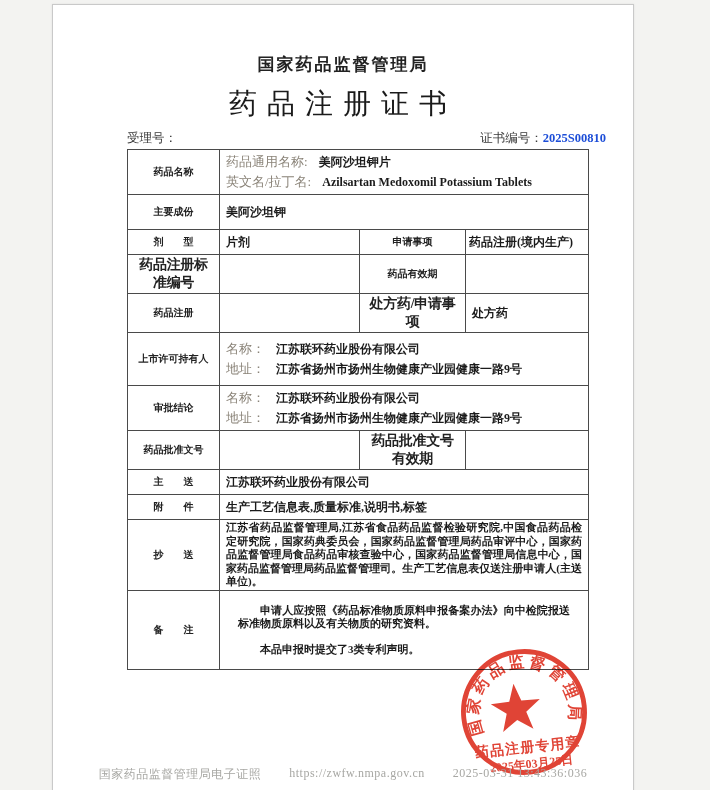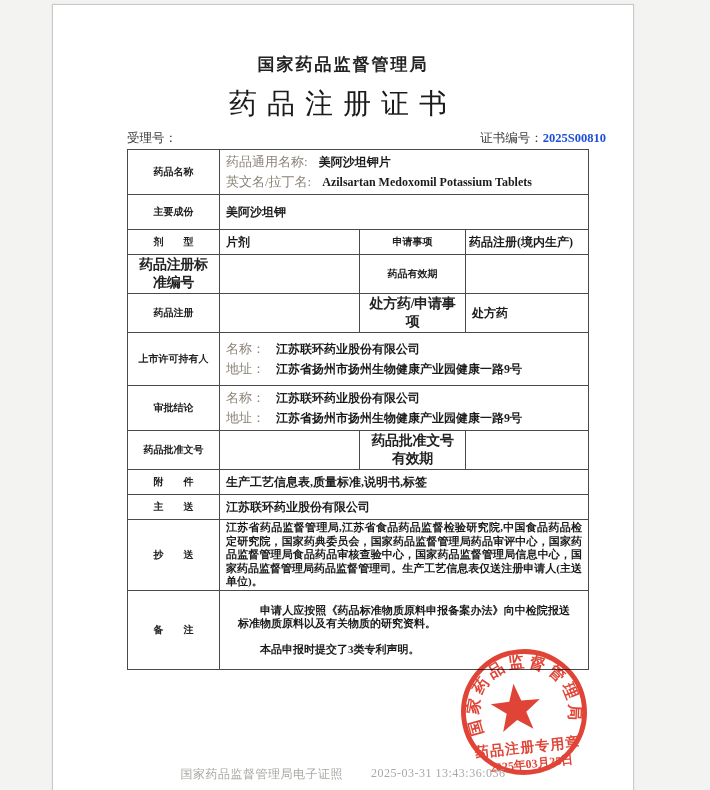--- a/index.html
+++ b/index.html
@@ -137,27 +137,27 @@
     </tr>
 
     <tr style="height:27px">
       <td class="lbl">药品批准文号</td>
       <td class="val"></td>
       <td class="lbl small">药品批准文号有效期</td>
       <td class="val"></td>
     </tr>
 
     <tr style="height:25px">
-      <td class="lbl">附　　件</td>
-      <td class="val" colspan="3">生产工艺信息表,质量标准,说明书,标签</td>
+      <td class="lbl">主　　送</td>
+      <td class="val" colspan="3">江苏联环药业股份有限公司</td>
     </tr>
 
     <tr style="height:25px">
-      <td class="lbl">主　　送</td>
-      <td class="val" colspan="3">江苏联环药业股份有限公司</td>
+      <td class="lbl">附　　件</td>
+      <td class="val" colspan="3">生产工艺信息表,质量标准,说明书,标签</td>
     </tr>
 
     <tr style="height:53px">
       <td class="lbl">抄　　送</td>
       <td class="longtext" colspan="3">江苏省药品监督管理局,江苏省食品药品监督检验研究院,中国食品药品检定研究院，国家药典委员会，国家药品监督管理局药品审评中心，国家药品监督管理局食品药品审核查验中心，国家药品监督管理局信息中心，国家药品监督管理局药品监督管理司。生产工艺信息表仅送注册申请人(主送单位)。</td>
     </tr>
 
     <tr style="height:62px">
       <td class="lbl">备　　注</td>
       <td class="longtext remark" colspan="3">
@@ -178,16 +178,17 @@
         <textPath href="#arcPath" startOffset="2">国家药品监督管理局</textPath>
       </text>
       <polygon fill="#dc2a1a" points="55,35 60.6,51.2 77.8,51.6 64.1,62 69.1,78.4 55,68.6 40.9,78.4 45.9,62 32.2,51.6 49.4,51.2"></polygon>
       <text x="62" y="99" text-anchor="middle" font-size="13" font-weight="700" fill="#dc2a1a" letter-spacing="1" font-family="Liberation Serif,DejaVu Serif,serif">药品注册专用章</text>
       <text x="64" y="114" text-anchor="middle" font-size="11" font-weight="700" fill="#dc2a1a" font-family="Liberation Serif,DejaVu Serif,serif">2025年03月25日</text>
     </svg>
   </div>
 
   <div class="footer">
     <span>国家药品监督管理局电子证照</span>
+    <span>https://zwfw.nmpa.gov.cn</span>
     <span>2025-03-31 13:43:36:036</span>
   </div>
 
 </div>
 
 </body></html>

